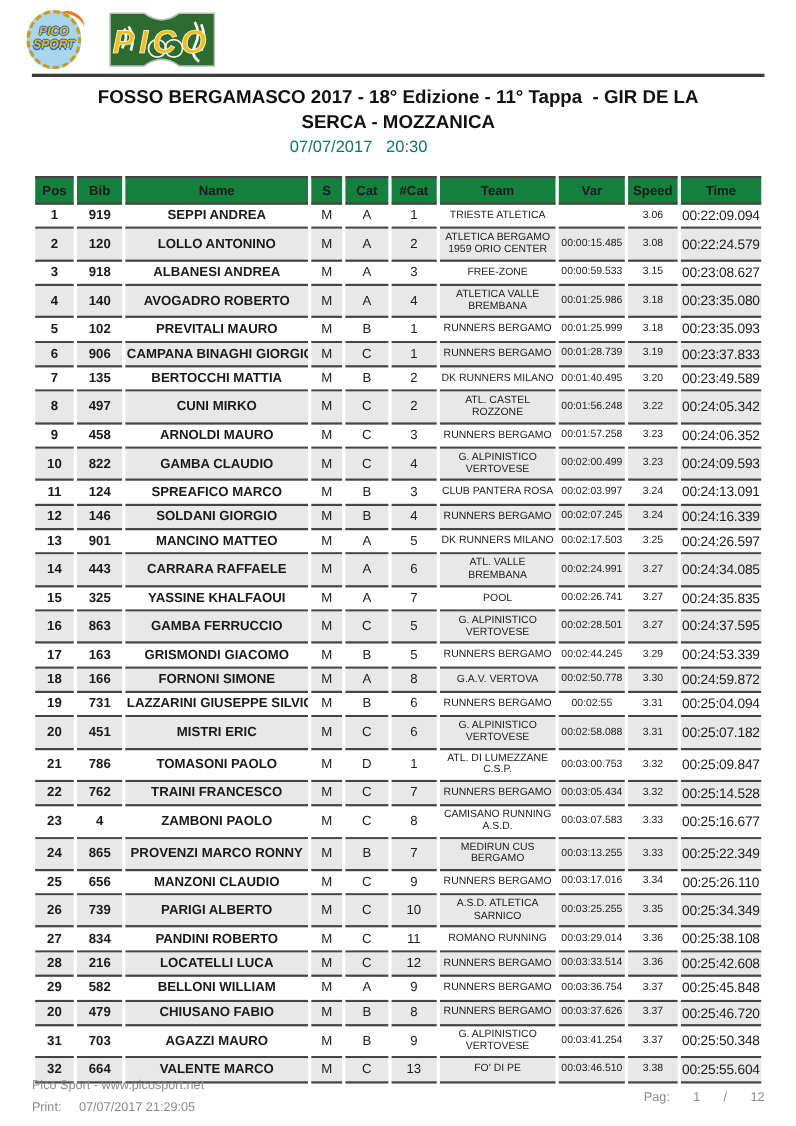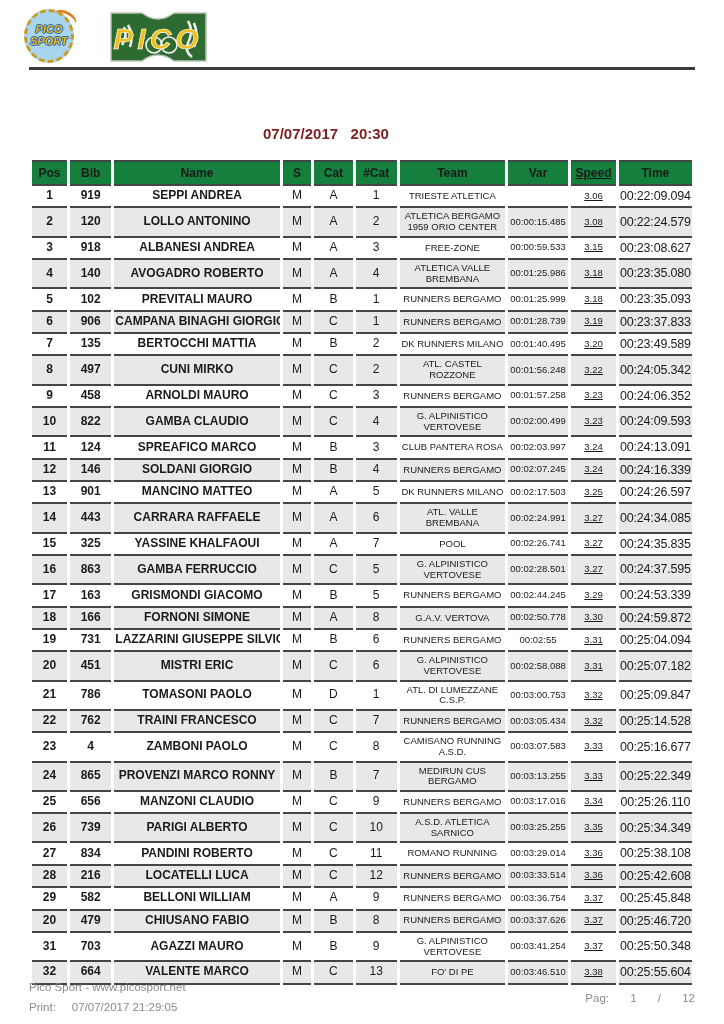--- a/index.html
+++ b/index.html
@@ -1,59 +1,59 @@
 <!DOCTYPE html>
 <html><head>
 <meta charset="utf-8">
 <style>
   * { box-sizing: border-box; }
   html,body { margin:0; padding:0; background:#ffffff; }
   body { font-family:"Liberation Sans", sans-serif; color:#1a1a1a; }
   .page { position:relative; width:724px; height:1024px; background:#fff; overflow:hidden; }
 
   
-  .logos { position:absolute; top:9px; left:24px; display:flex; align-items:flex-end; gap:36px; }
+  .logos { position:absolute; top:9px; left:24px; display:flex; align-items:center; gap:25px; }
   .logo-circle { position:relative; width:50px; height:54px; border-radius:50%;
     background:#a9d6ee; border:3px dashed #c79c22; display:flex; flex-direction:column;
     align-items:center; justify-content:center; }
   .logo-circle .lc-line { font-size:11px; font-weight:bold; font-style:italic; line-height:1.05;
     color:#eeb824; letter-spacing:0;
     text-shadow:-1px 0 #2a6ab2, 1px 0 #2a6ab2, 0 -1px #2a6ab2, 0 1px #2a6ab2; }
   .logo-swoosh { position:absolute; top:-1px; right:-6px; width:24px; height:16px;
     border:0; border-top:3px solid #e07b1c; border-radius:50%; transform:rotate(28deg); }
   .logo-green { display:block; }
 
   .rule { position:absolute; top:67px; left:29px; width:666px; height:0;
     border-top:3px solid #3c3c3c; }
 
   .title { position:absolute; top:78px; left:72px; width:580px; margin:0;
     text-align:center; font-size:17px; font-weight:bold; line-height:1.3;
     white-space:pre-wrap; color:#111; }
   .datetime { position:absolute; top:125px; left:0; width:652px; text-align:center;
-    font-size:15px; font-weight:bold; white-space:pre; color:#7f1d1d; }
+    font-size:15px; font-weight:normal; white-space:pre; color:#0f766e; }
 
   
   table.results { position:absolute; top:160px; left:29px; width:666px;
     border-collapse:separate; border-spacing:3px 0; table-layout:fixed; }
   th { font-size:12px; font-weight:bold; padding:4px 1px;
     border-top:2px solid #454545; border-bottom:2px solid #454545;
     text-align:center; vertical-align:middle; background:#15803d; white-space:nowrap; }
   td { padding:3px 1px; border-bottom:2px solid #454545;
     text-align:center; vertical-align:middle; line-height:1.15; }
   tbody tr:nth-child(even) td { background:#e8e8e8; }
 
   .col-pos   { width:5.5%; }
   .col-bib   { width:6.5%; }
   .col-name  { width:26%;margin-top:32px; }
   .col-s     { width:4.5%; }
   .col-cat   { width:6%; }
   .col-ncat  { width:6.5%; }
   .col-team  { width:16.5%; }
   .col-var   { width:9.5%; }
-  .col-speed { width:7%;text-decoration:underline; }
+  .col-speed { width:7%; }
   .col-time  { width:11.5%; }
 
   td.col-pos, td.col-bib, td.col-name { font-weight:bold; font-size:12px; white-space:nowrap; overflow:hidden; }
   td.col-s, td.col-cat, td.col-ncat { font-size:12px; }
   td.col-team { font-size:9.5px; line-height:1.12; }
   td.col-var  { font-size:9.5px; white-space:nowrap; }
   td.col-speed{ font-size:9.5px; white-space:nowrap; }
   td.col-time { font-size:12.5px; white-space:nowrap; letter-spacing:-0.2px; }
 
   
@@ -80,20 +80,21 @@
       <path d="M14,16 q4,8 -2,18 M18,14 q6,10 2,22" stroke="#f2f2f2" stroke-width="2.5" fill="none"></path>
       <circle cx="44" cy="34" r="8" fill="none" stroke="#f2f2f2" stroke-width="1.6"></circle>
       <circle cx="59" cy="34" r="8" fill="none" stroke="#f2f2f2" stroke-width="1.6"></circle>
       <path d="M78,10 q6,10 0,22 q-4,8 4,14 M84,12 q5,12 0,24" stroke="#f2f2f2" stroke-width="2.5" fill="none"></path>
       <text x="48" y="38" text-anchor="middle" font-family="Liberation Sans, sans-serif" font-size="30" font-weight="bold" font-style="italic" letter-spacing="4" fill="#f0c020" stroke="#ffffff" stroke-width="0.6">PICO</text>
     </svg>
   </div>
 
   <div class="rule"></div>
 
+  <h1 class="title">FOSSO BERGAMASCO 2017 - 18° Edizione - 11° Tappa  - GIR DE LA SERCA - MOZZANICA</h1>
   <div class="datetime">07/07/2017   20:30</div>
 
   <table class="results">
     <thead>
       <tr id="header-row">
           <th class="col-pos">Pos</th>
           <th class="col-bib">Bib</th>
           <th class="col-name">Name</th>
           <th class="col-s">S</th>
           <th class="col-cat">Cat</th>

